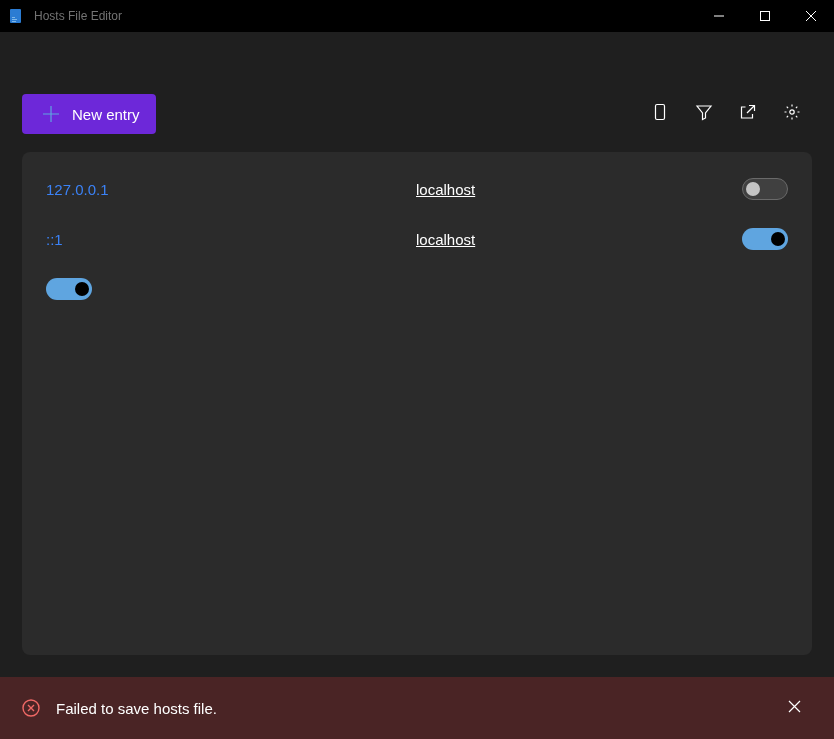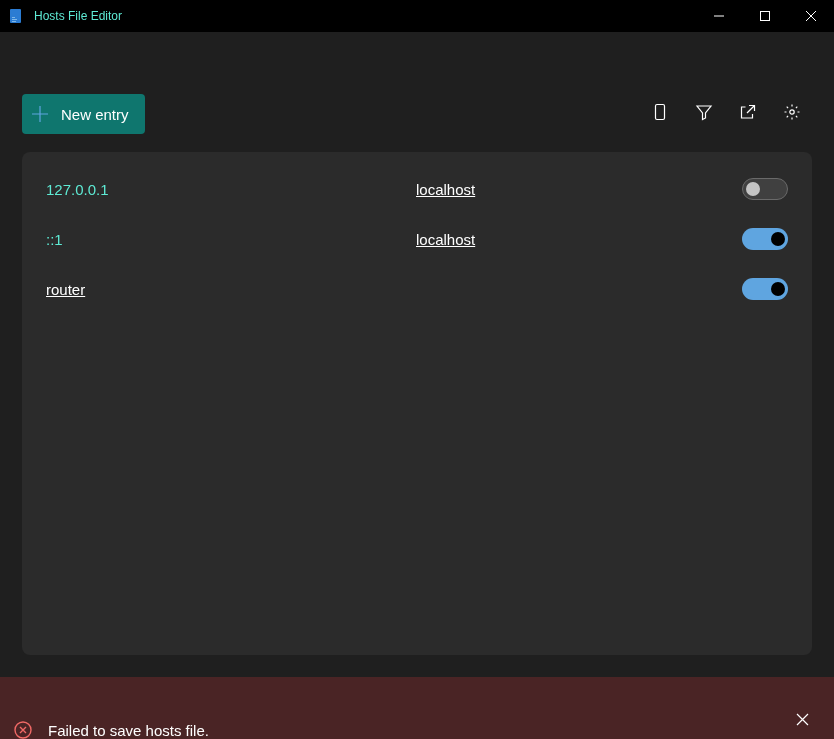--- a/index.html
+++ b/index.html
@@ -28,21 +28,21 @@
     .titlebar-icon {
       width: 16px;
       height: 16px;
       margin-right: 10px;
       display: flex;
       align-items: center;
       justify-content: center;
     }
     .titlebar-title {
       font-size: 12px;
-      color: #5eead4;
+      color: #737373;
       flex: 1;
     }
     .window-controls {
       display: flex;
       height: 100%;
     }
     .window-control {
       width: 46px;
       height: 32px;
       display: flex;
@@ -60,24 +60,24 @@
     }
     .toolbar {
       display: flex;
       align-items: center;
       padding: 0 22px;
       margin-top: 62px;
       margin-bottom: 18px;
       flex-shrink: 0;
     }
     .new-entry-btn {
-      background: #0f766e;
+      background: #6d28d9;
       border: none;
       border-radius: 4px;
-      padding: 8px 16px 8px 7px;
+      padding: 8px 16px 8px 18px;
       display: flex;
       align-items: center;
       gap: 10px;
       cursor: pointer;
       color: #ffffff;
       height: 40px;
     }
     .plus-icon {
       color: #5fa5e0;
       display: flex;
@@ -119,21 +119,21 @@
       margin-bottom: 22px;
     }
     .entry-row {
       display: flex;
       align-items: center;
       height: 50px;
     }
     .entry-ip {
       width: 370px;
       font-size: 15px;
-      color: #5eead4;
+      color: #3b82f6;
     }
     .entry-host {
       flex: 1;
       font-size: 15px;
       color: #ffffff;
       text-decoration: underline;
     }
     .toggle {
       width: 46px;
       height: 22px;
@@ -162,22 +162,22 @@
       left: 3px;
     }
     .toggle.on .toggle-knob {
       background: #000000;
       right: 3px;
     }
     .error-banner {
       background: #4a2425;
       height: 62px;
       display: flex;
-      align-items: flex-end;
-      padding: 0 14px;
+      align-items: center;
+      padding: 0 22px;
       flex-shrink: 0;
     }
     .error-icon {
       color: #f06966;
       margin-right: 16px;
       display: flex;
       align-items: center;
     }
     .error-text {
       font-size: 15px;
@@ -282,21 +282,20 @@
       </div>
     </div>
     <div class="entry-row">
       <span class="entry-ip">::1</span>
       <span class="entry-host">localhost</span>
       <div class="toggle on">
         <div class="toggle-knob"></div>
       </div>
     </div>
     <div class="entry-row">
-      <span class="entry-host">router</span>
       <div class="toggle on">
         <div class="toggle-knob"></div>
       </div>
     </div>
   </div>
 </div>
 
 <div class="error-banner">
   <span class="error-icon">
     <svg width="18" height="18" viewBox="0 0 18 18">

